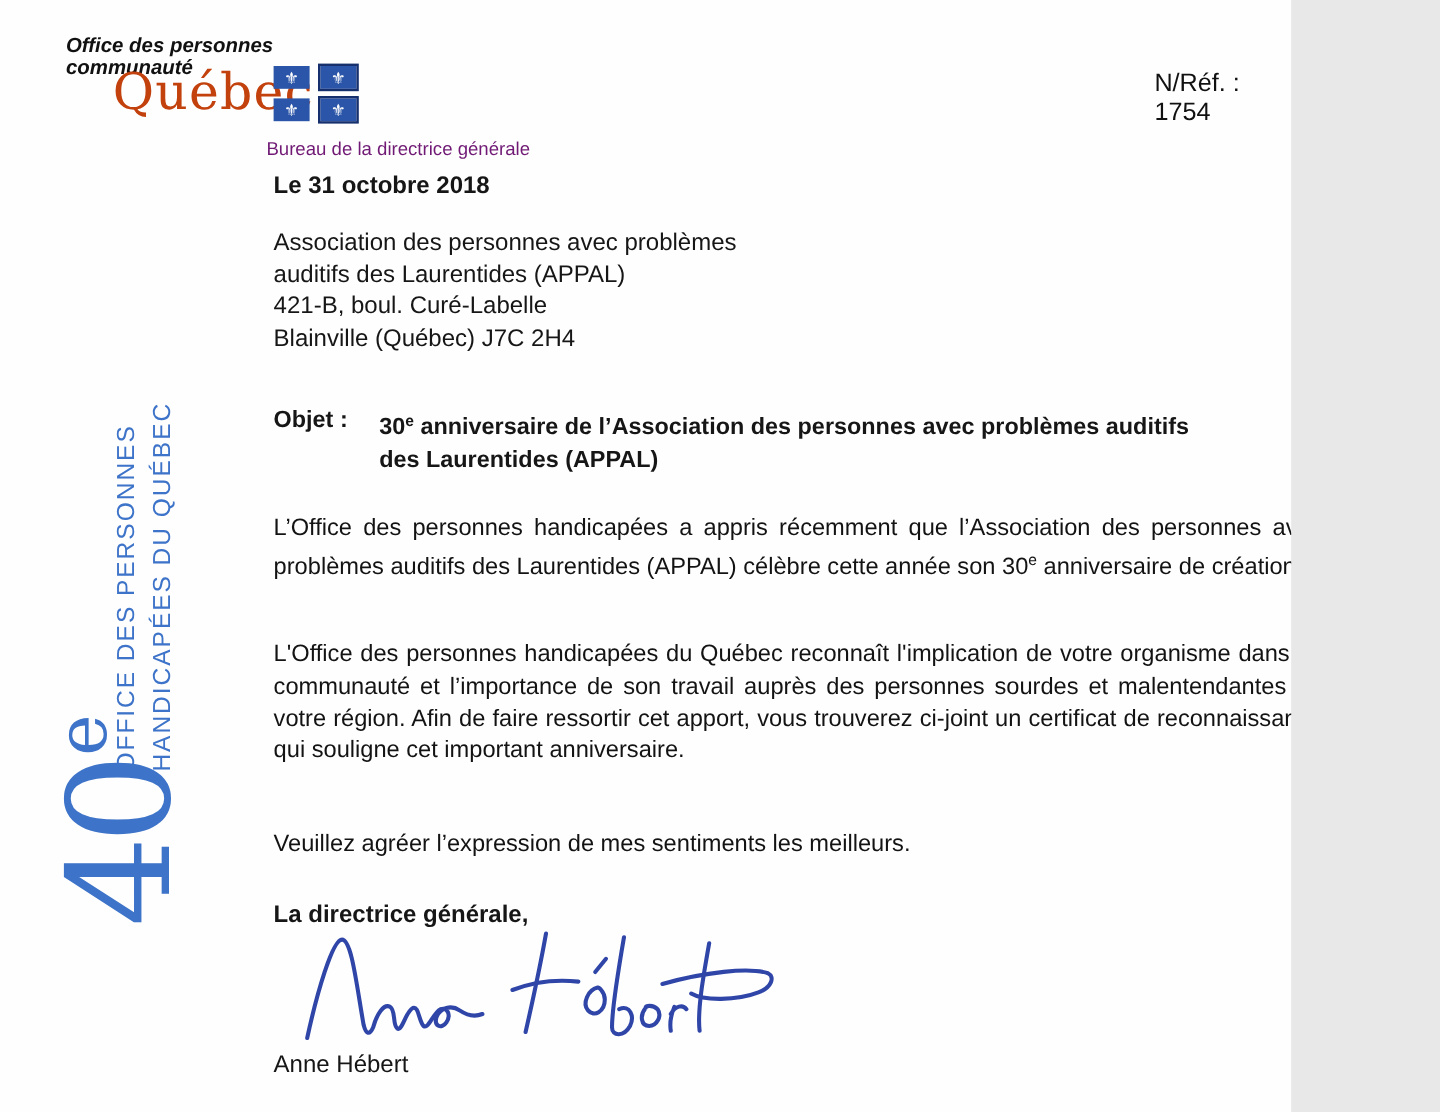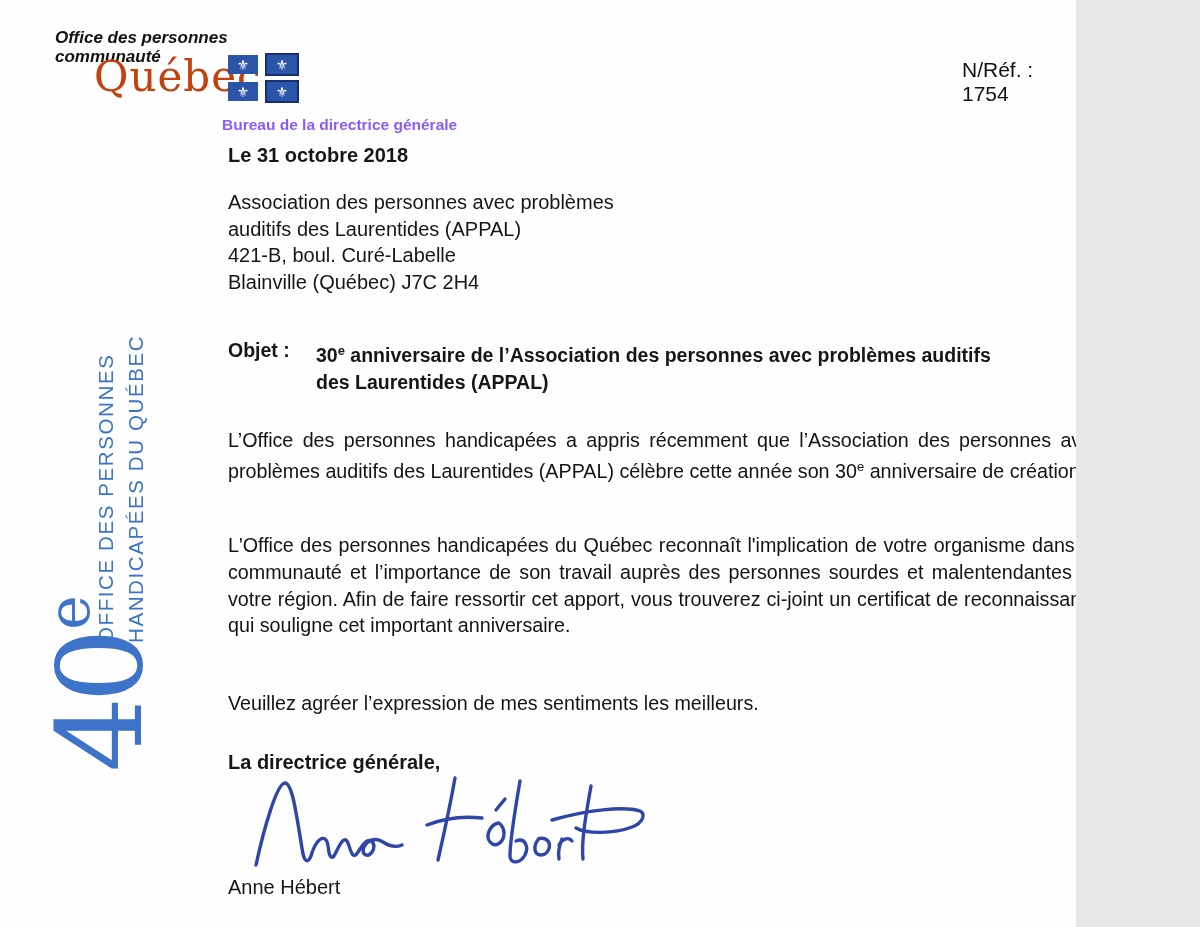--- a/index.html
+++ b/index.html
@@ -36,21 +36,21 @@
     display: flex; align-items: center; justify-content: center;
     color: #fff; font-size: 14px; line-height: 1;
   }
   .flag-tile.bordered { outline: 2px solid #16306e; }
   .ref {
     position: absolute; left: 962px; top: 58px;
     font-size: 21px; color: #111;
   }
   .bureau {
     position: absolute; left: 222px; top: 116px;
-    font-size: 15.5px; color: #8b5cf6; font-weight: bold;
+    font-size: 15.5px; color: #701a75;
   }
   
   .v-text {
     position: absolute; left: 122px; top: 475px;
     width: 336px; height: 62px;
     transform: translate(-50%, -50%) rotate(-90deg);
     color: #3d73c8;
     font-size: 20.5px; line-height: 30px; letter-spacing: 1.6px;
     white-space: nowrap; text-align: left;
   }

